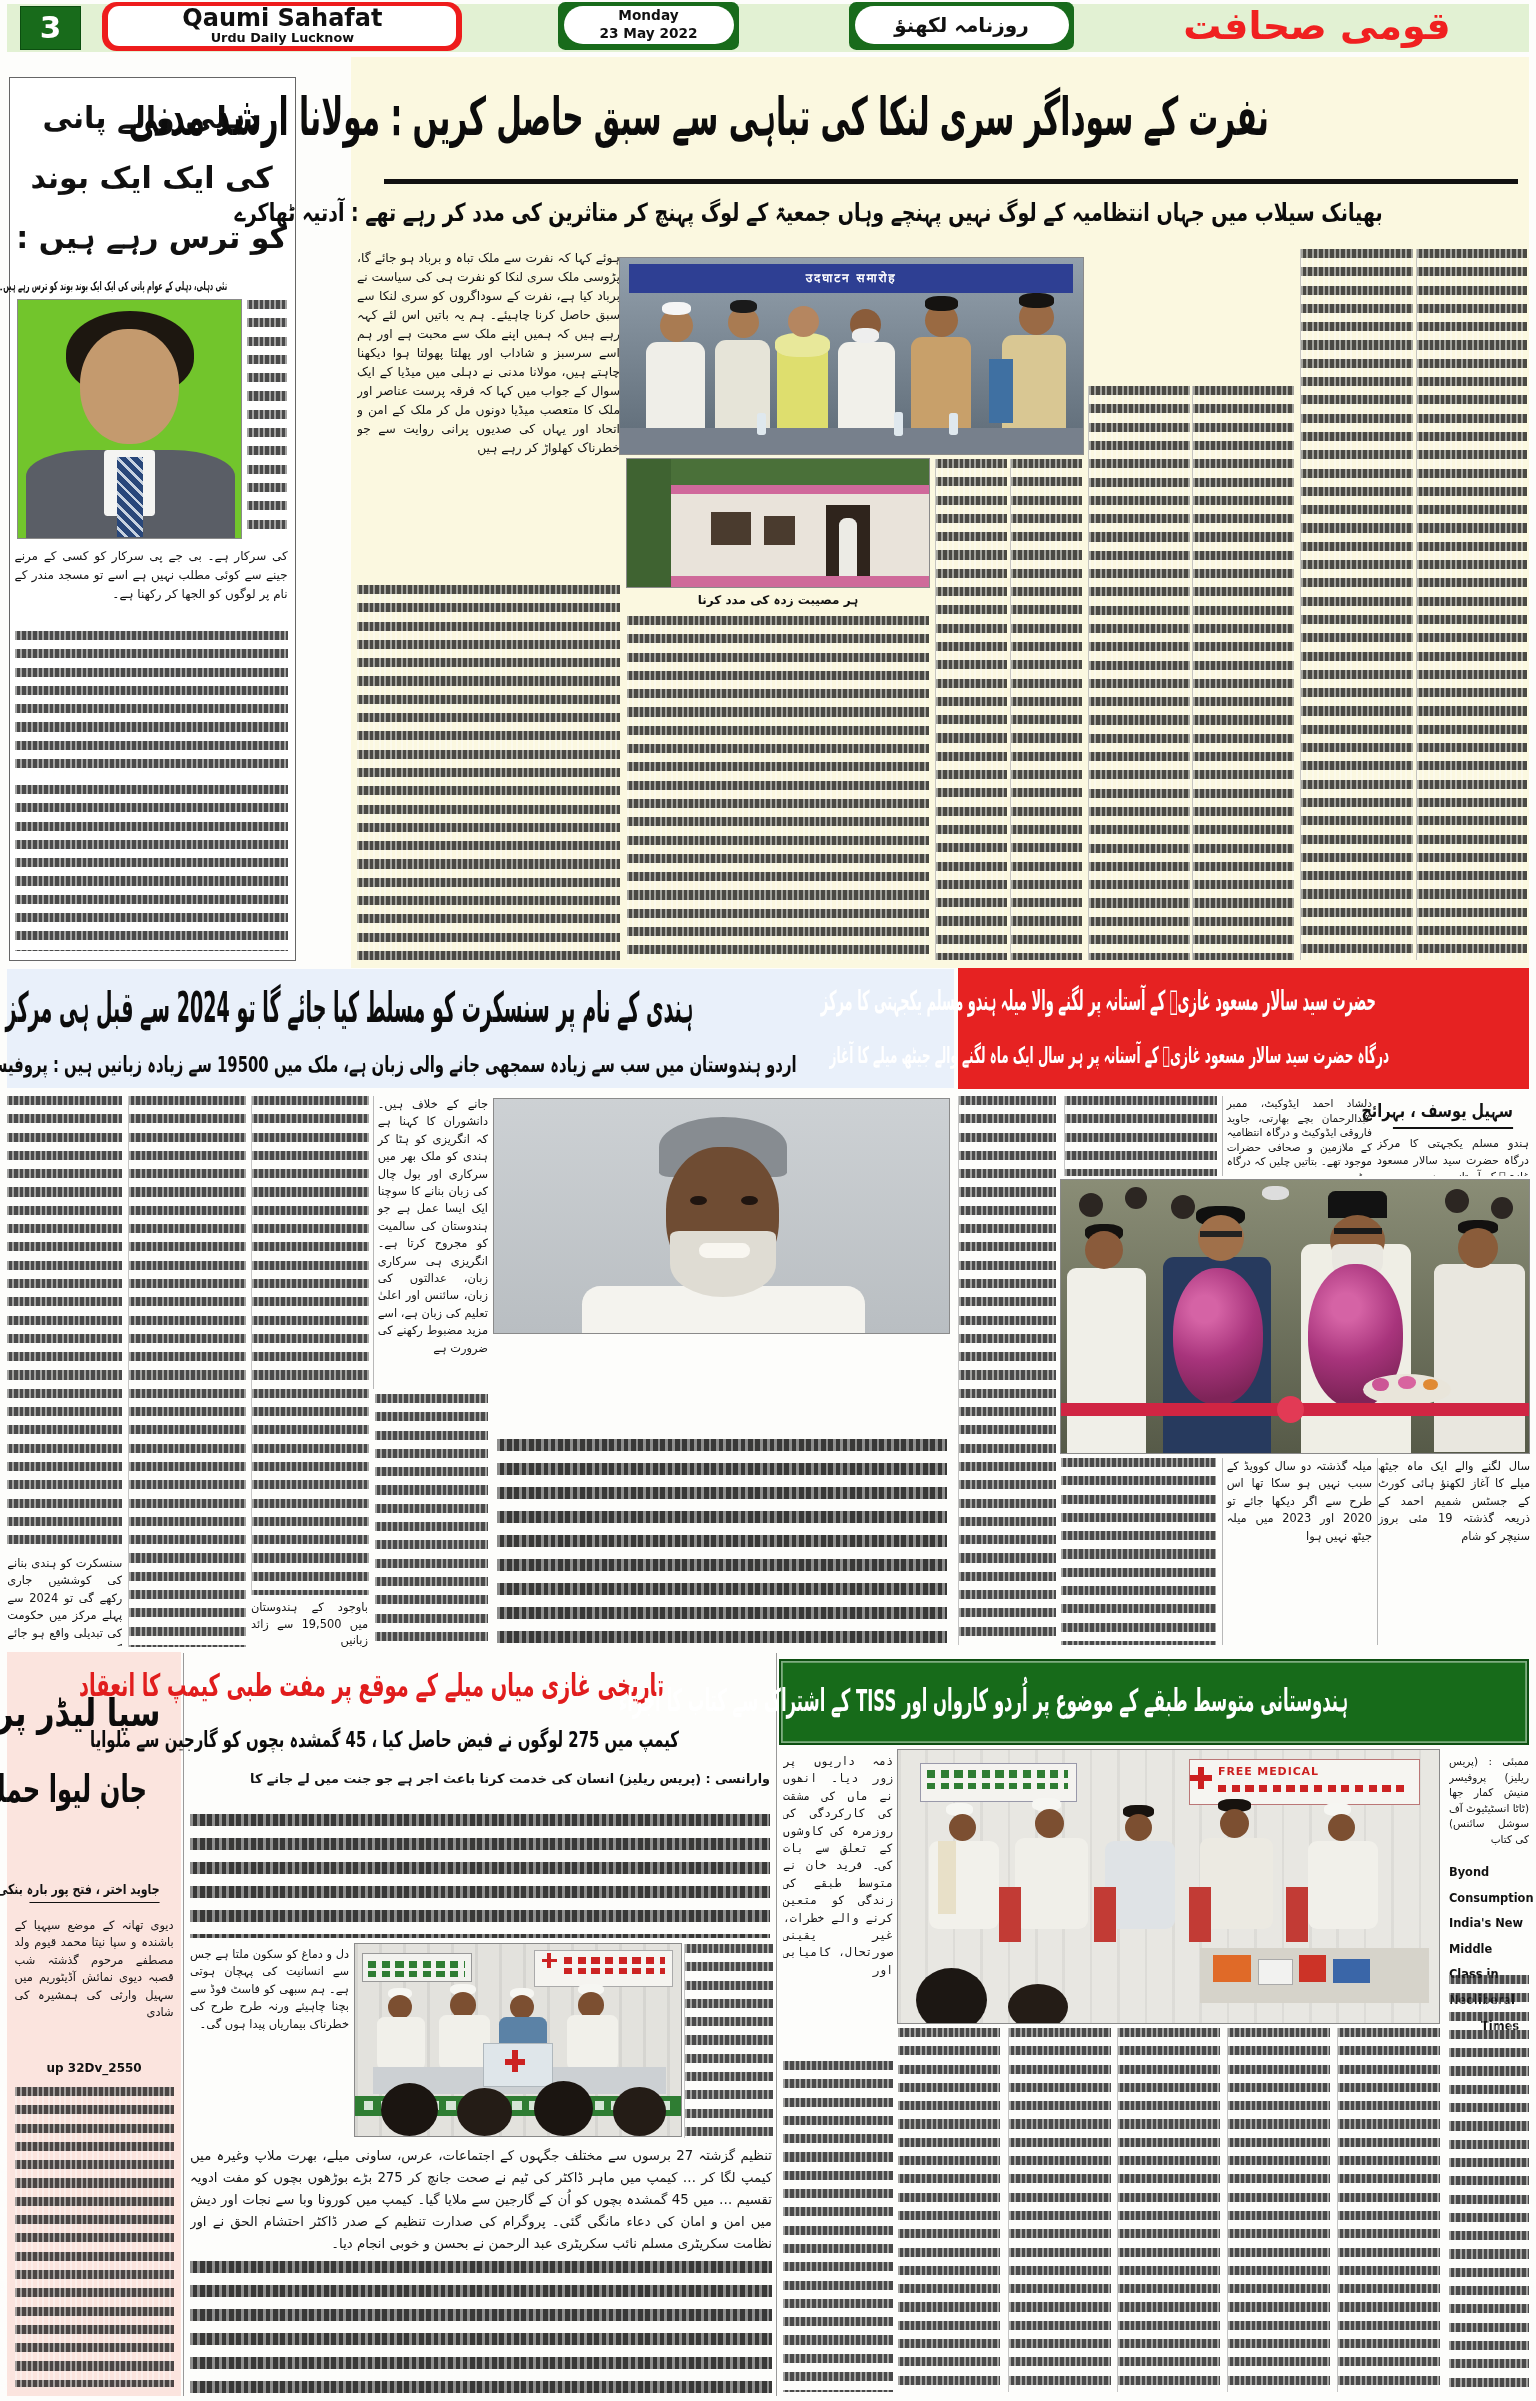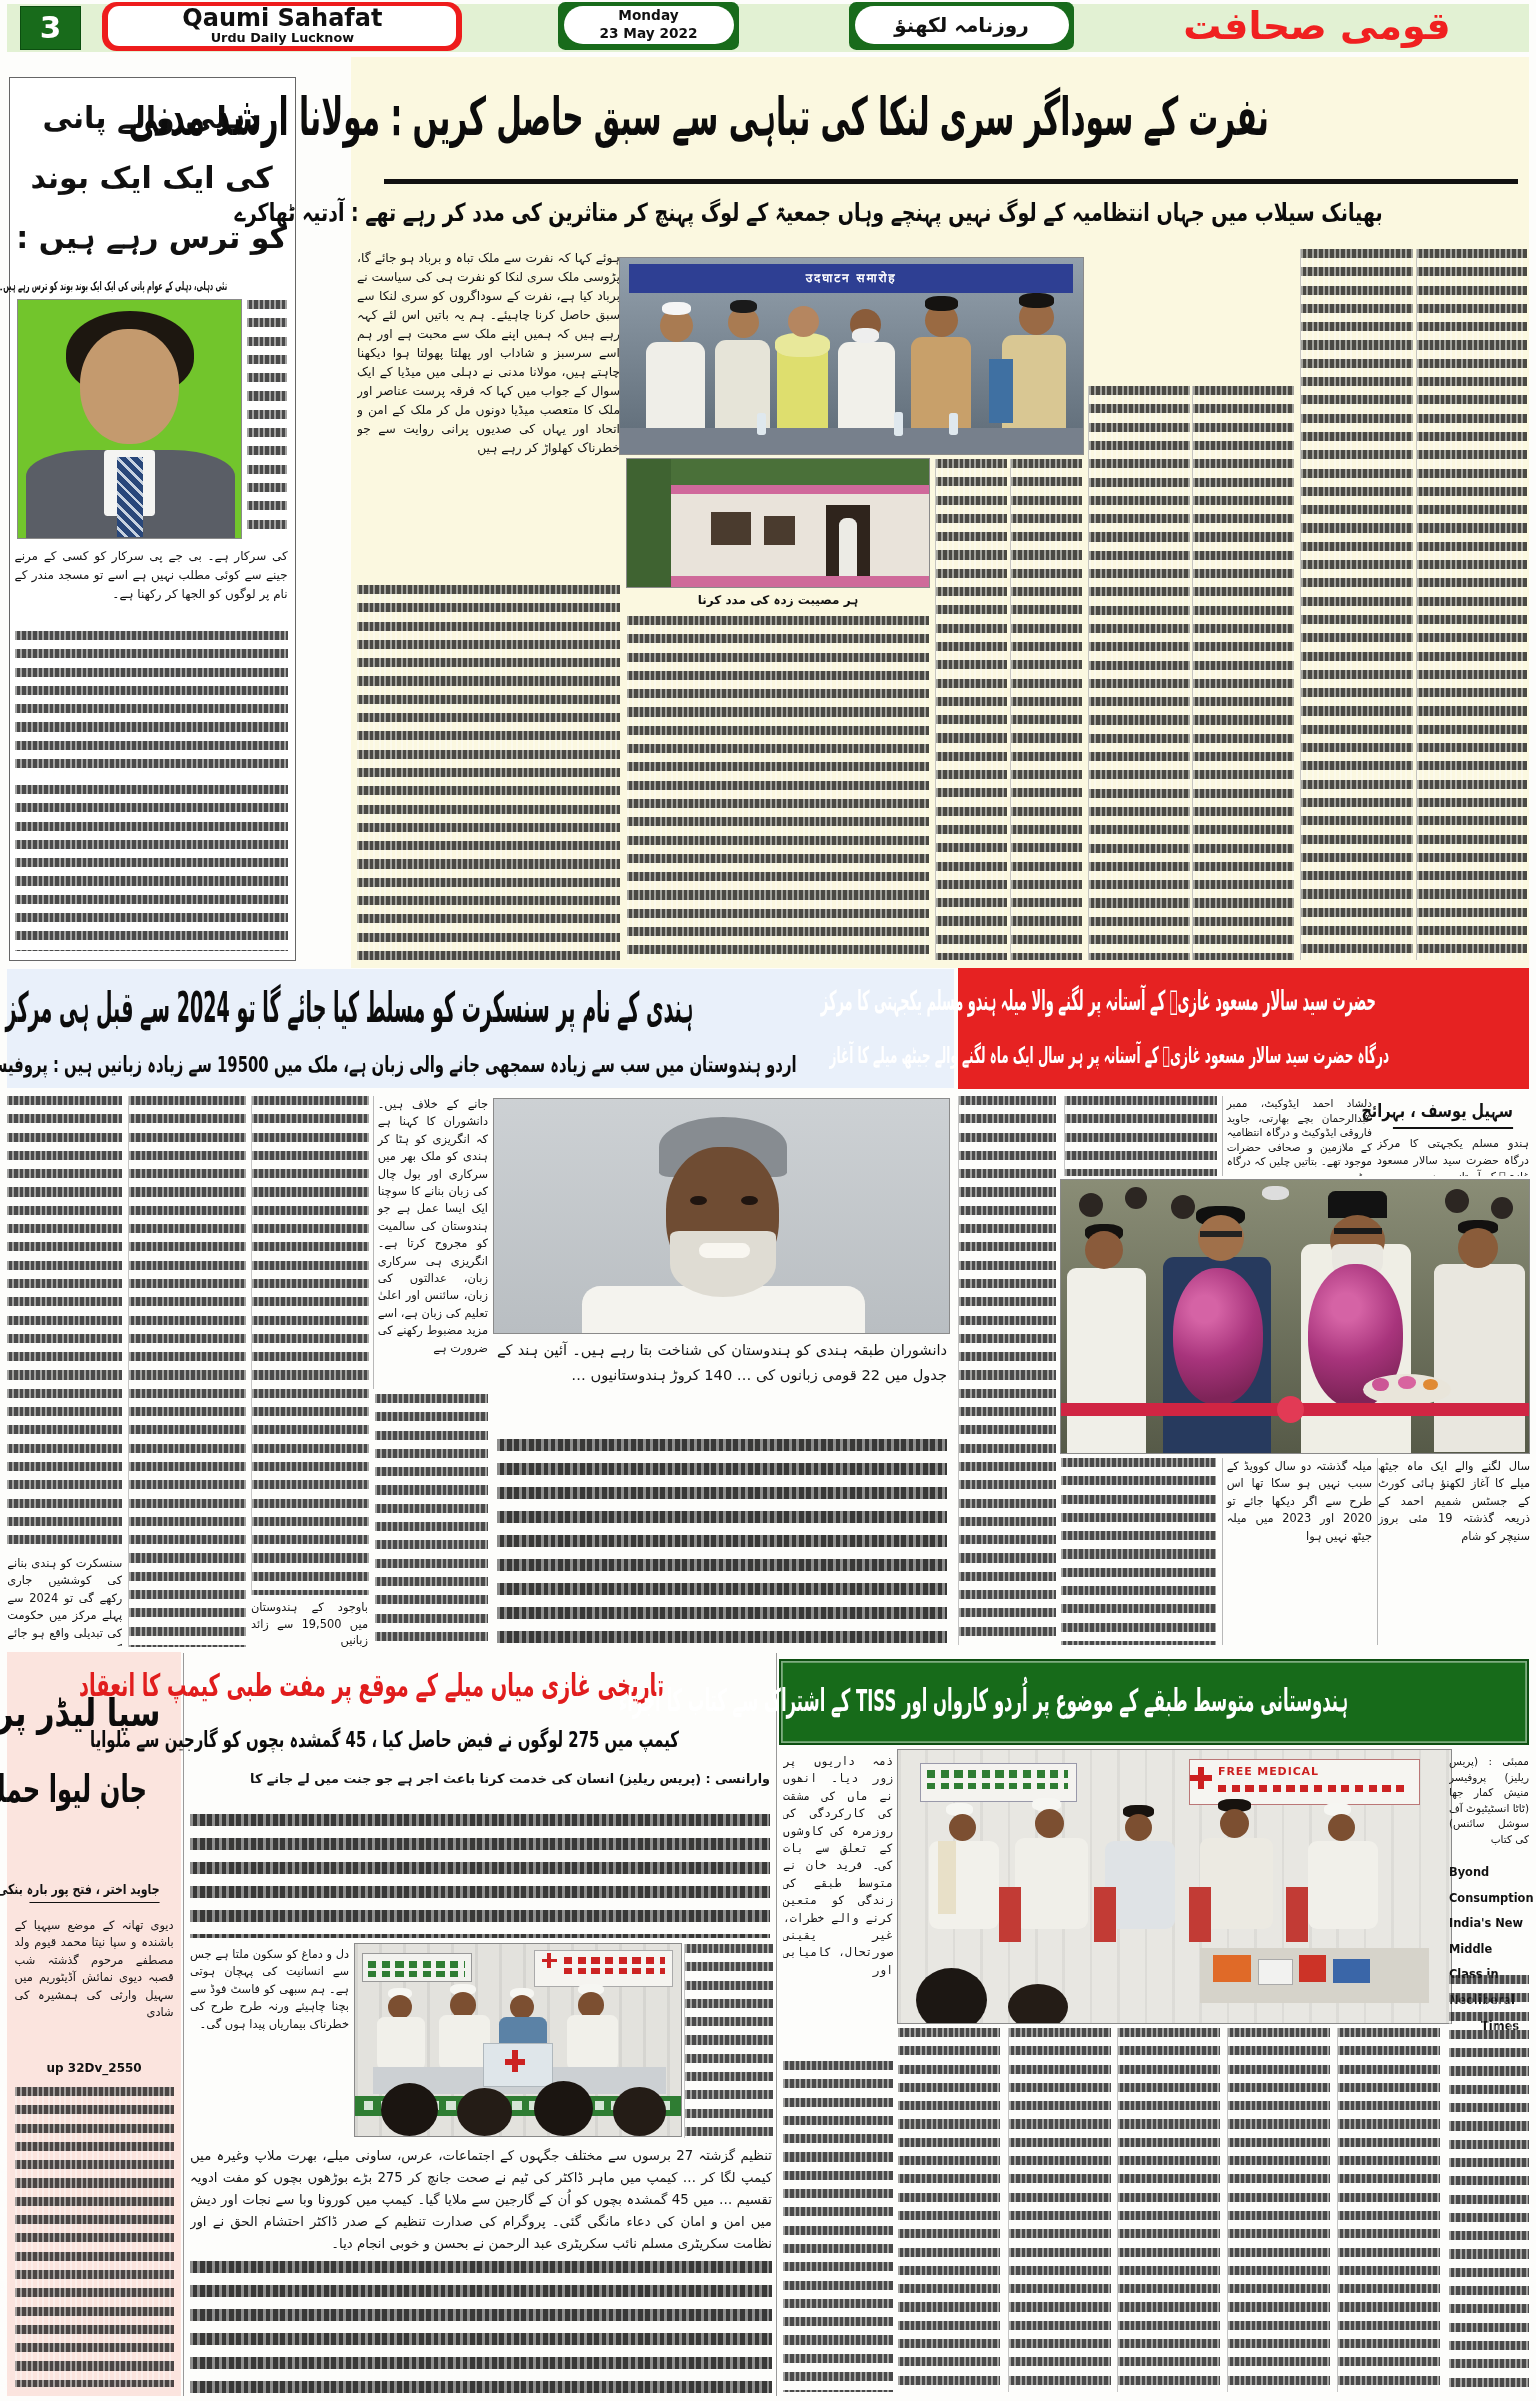--- a/index.html
+++ b/index.html
@@ -135,21 +135,20 @@
 
   <div class="abs ph" style="left:494px;top:1099px;width:455px;height:234px;background:linear-gradient(#cdd1d4,#b9bec2);">
     <div style="left:88px;top:187px;width:283px;height:48px;background:#f4f3ee;border-radius:18.3px 18.3px 0 0;"></div>
     <div style="left:165px;top:18.3px;width:128px;height:60px;background:#878c91;border-radius:50% 50% 8% 8%;"></div>
     <div style="left:172px;top:48px;width:113px;height:137px;background:#6f4c33;border-radius:46%;"></div>
     <div style="left:176px;top:132px;width:106px;height:66px;background:#dfdcd3;border-radius:10% 10% 60% 60%;"></div>
     <div style="left:205px;top:144px;width:51px;height:14.6px;background:#f8f6f0;border-radius:7.3px;"></div>
     <div style="left:196px;top:97px;width:16.5px;height:9.1px;background:#201510;border-radius:50%;"></div>
     <div style="left:247px;top:97px;width:16.5px;height:9.1px;background:#201510;border-radius:50%;"></div>
   </div>
-  <div class="abs ex" style="left:497px;top:1337px;width:450px;height:97px;font-size:14.6px;line-height:25px;">دانشوران طبقہ ہندی کو ہندوستان کی شناخت بتا رہے ہیں۔ آئین ہند کے جدول میں 22 قومی زبانوں کی … 140 کروڑ ہندوستانیوں …</div>
   <div class="abs txb" style="left:497px;top:1439px;width:450px;height:205px;"></div>
 
   <div class="abs ex col" style="left:373px;top:1096px;width:115px;height:293px;font-size:11.4px;line-height:17.4px;padding-left:3.7px;box-sizing:border-box;">جانے کے خلاف ہیں۔ دانشوران کا کہنا ہے کہ انگریزی کو ہٹا کر ہندی کو ملک بھر میں سرکاری اور بول چال کی زبان بنانے کا سوچنا ایک ایسا عمل ہے جو ہندوستان کی سالمیت کو مجروح کرتا ہے۔ انگریزی ہی سرکاری زبان، عدالتوں کی زبان، سائنس اور اعلیٰ تعلیم کی زبان ہے، اسے مزید مضبوط رکھنے کی ضرورت ہے</div>
   <div class="abs tx" style="left:375px;top:1394px;width:113px;height:252px;"></div>
   <div class="abs tx col" style="left:251px;top:1096px;width:117px;height:499px;"></div>
   <div class="abs ex" style="left:251px;top:1599px;width:117px;height:48px;font-size:11.4px;line-height:16.5px;">باوجود کے ہندوستان میں 19,500 سے زائد زبانیں</div>
   <div class="abs tx col" style="left:128px;top:1096px;width:117px;height:551px;"></div>
   <div class="abs tx" style="left:7.3px;top:1096px;width:115px;height:454px;"></div>
   <div class="abs ex" style="left:7.3px;top:1555px;width:115px;height:91px;font-size:11.4px;line-height:17.4px;">سنسکرت کو ہندی بنانے کی کوششیں جاری رکھے گی تو 2024 سے پہلے مرکز میں حکومت کی تبدیلی واقع ہو جائے گی۔</div>
 
@@ -247,21 +246,21 @@
   <div class="abs tx col" style="left:684px;top:1944px;width:88px;height:194px;"></div>
   <div class="abs ex" style="left:190px;top:2145px;width:582px;height:108px;font-size:13.3px;line-height:22px;">تنظیم گزشتہ 27 برسوں سے مختلف جگہوں کے اجتماعات، عرس، ساونی میلے، بھرت ملاپ وغیرہ میں کیمپ لگا کر … کیمپ میں ماہر ڈاکٹر کی ٹیم نے صحت جانچ کر 275 بڑے بوڑھوں بچوں کو مفت ادویہ تقسیم … میں 45 گمشدہ بچوں کو اُن کے گارجین سے ملایا گیا۔ کیمپ میں کورونا وبا سے نجات اور دیش میں امن و امان کی دعاء مانگی گئی۔ پروگرام کی صدارت تنظیم کے صدر ڈاکٹر احتشام الحق نے اور نظامت سکریٹری مسلم نائب سکریٹری عبد الرحمن نے بحسن و خوبی انجام دیا۔</div>
   <div class="abs txb" style="left:190px;top:2261px;width:582px;height:132px;"></div>
 
   <div class="abs" style="left:779px;top:1659px;width:750px;height:86px;background:#176b1a;border:2.7px solid #0d4f11;box-shadow:inset 0 0 0 1.8px rgba(255,255,255,.45);box-sizing:border-box;"></div>
   <div class="abs rtl ctr b fit" style="left: 788px; top: 1664px; width: 732px; height: 75px; font-size: 31px; line-height: 73px; color: rgb(255, 255, 255); transform: scaleX(0.530504);">ہندوستانی متوسط طبقے کے موضوع پر اُردو کارواں اور TISS کے اشتراک سے کتاب کا اجراء</div>
 
   <div class="abs ex" style="left:783px;top:1754px;width:110px;height:302px;font-size:11.4px;line-height:17.4px;font-family:Liberation Mono, monospace;">ذمہ داریوں پر زور دیا۔ انھوں نے ماں کی مشقت کی کارکردگی کی روزمرہ کی کاوشوں کے تعلق سے بات کی۔ فرید خان نے متوسط طبقے کی زندگی کو متعین کرنے والے خطرات، غیر یقینی صورتحال، کامیابی اور</div>
   <div class="abs tx" style="left:783px;top:2061px;width:110px;height:331px;"></div>
 
-  <div class="abs ph" style="left:898px;top:1750px;width:541px;height:273px;background:#e8e7e2;background-image:repeating-linear-gradient(90deg,rgba(120,120,120,.1) 0 2.7px,transparent 2.7px 27.4px);padding-left:12px;">
+  <div class="abs ph" style="left:898px;top:1750px;width:541px;height:273px;background:#e8e7e2;background-image:repeating-linear-gradient(90deg,rgba(120,120,120,.1) 0 2.7px,transparent 2.7px 27.4px);">
     <div style="left:22px;top:12.8px;width:155px;height:37px;background:#f4f3ef;border:0.9px solid #99a;"></div>
     <div class="dashg" style="left:29px;top:20px;width:141px;height:8.2px;"></div>
     <div class="dashg" style="left:29px;top:33px;width:141px;height:6.4px;"></div>
     <div style="left:291px;top:9.1px;width:229px;height:44px;background:#f6f5f1;border:0.9px solid #b77;"></div>
     <div style="left:300px;top:16.5px;width:5.5px;height:22px;background:#cc2020;"></div>
     <div style="left:292px;top:25px;width:22px;height:5.5px;background:#cc2020;"></div>
     <div style="left:320px;top:14.6px;width:192px;height:14.6px;color:#cc2020;font-weight:bold;font-size:11px;line-height:14.6px;letter-spacing:0.9px;">FREE MEDICAL</div>
     <div class="dashr" style="left:320px;top:35px;width:192px;height:7.3px;"></div>
     <div style="left:48px;top:53px;width:27.4px;height:12.8px;background:#f6f6f2;border-radius:40%;"></div>
     <div style="left:51px;top:64px;width:27.4px;height:27.4px;background:#7c4f31;border-radius:50%;"></div>

